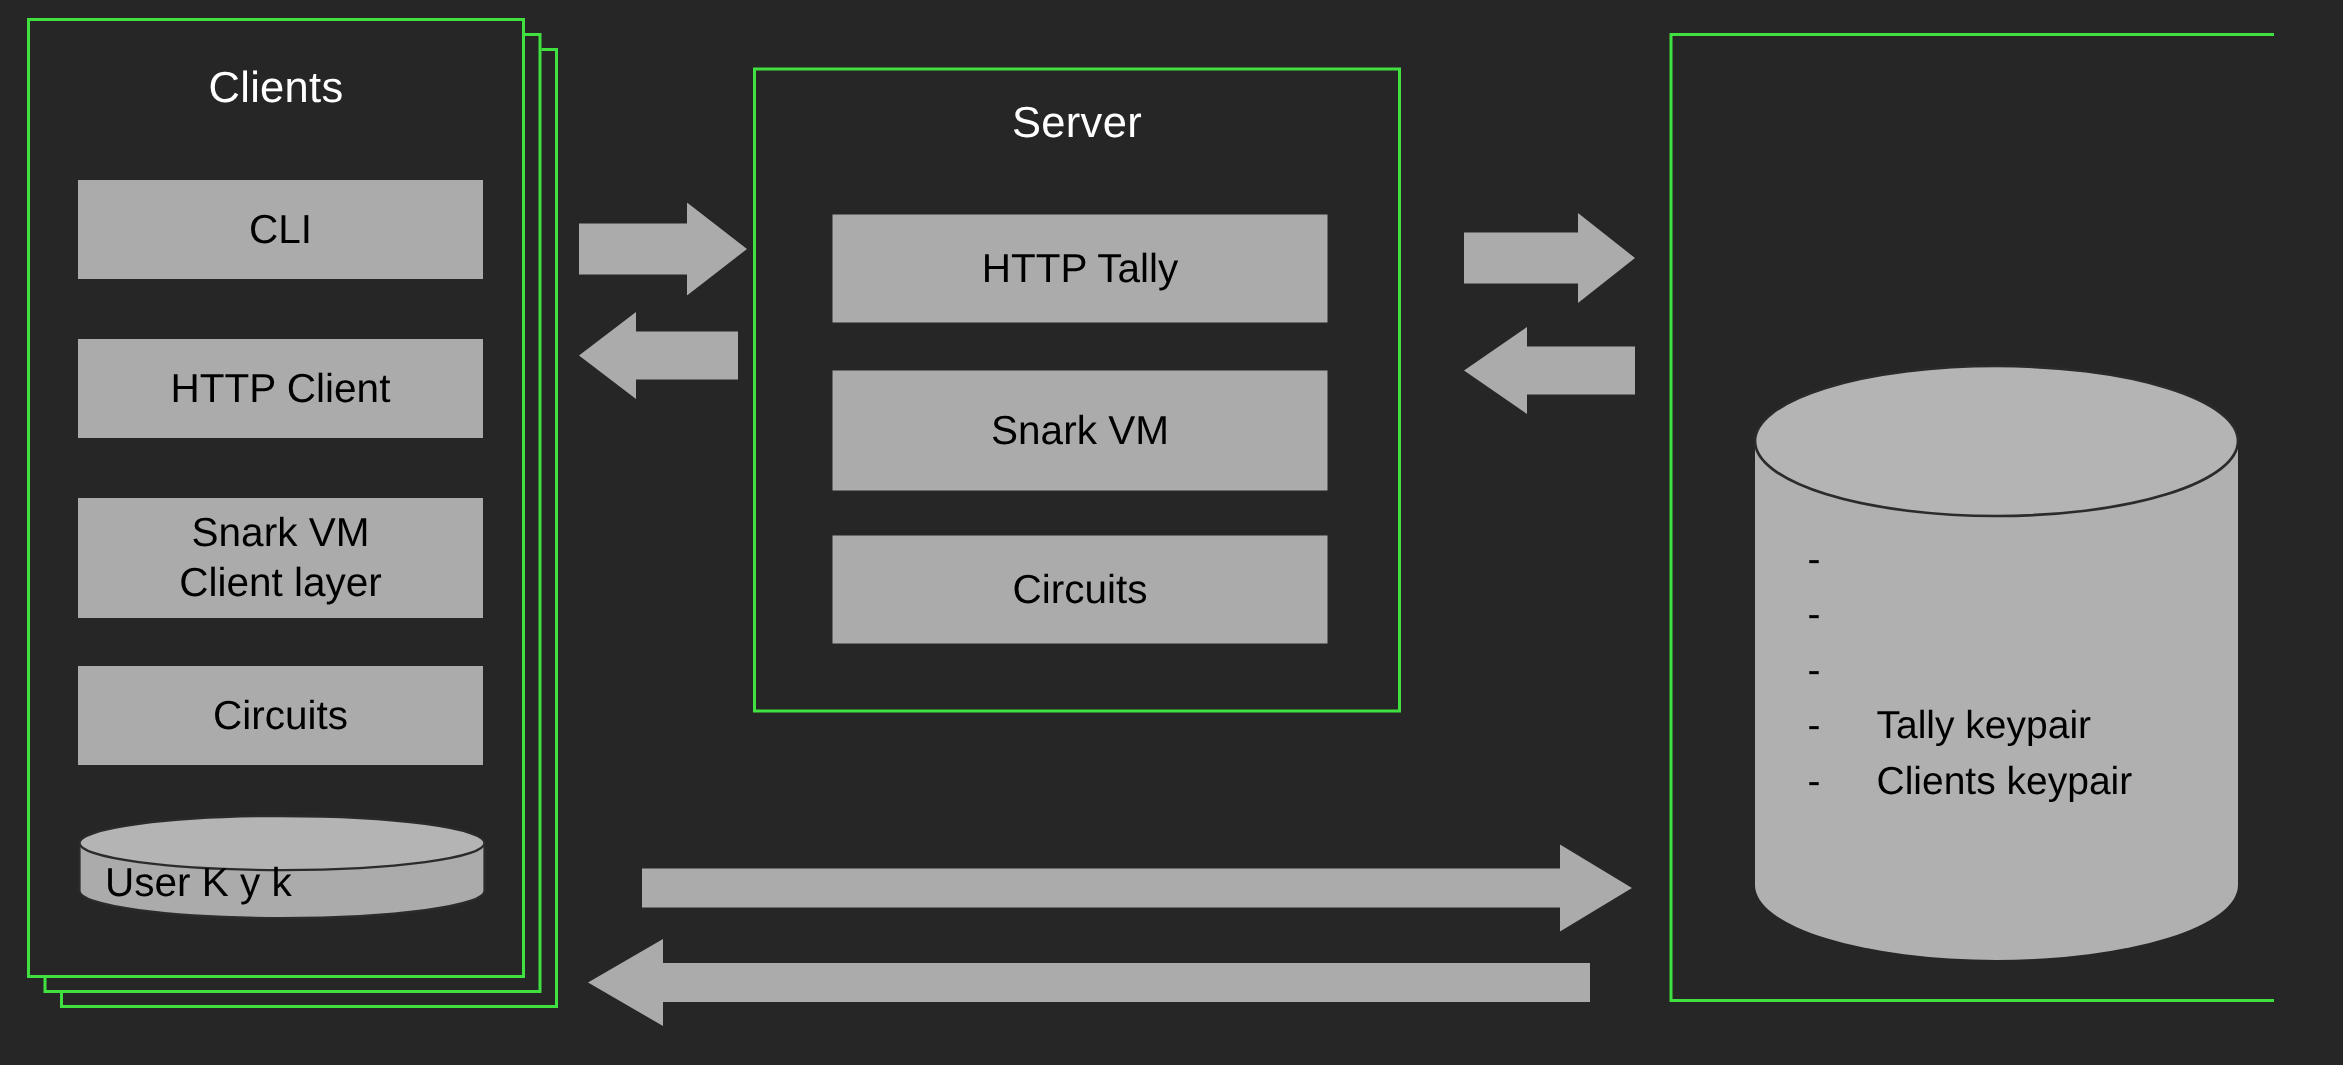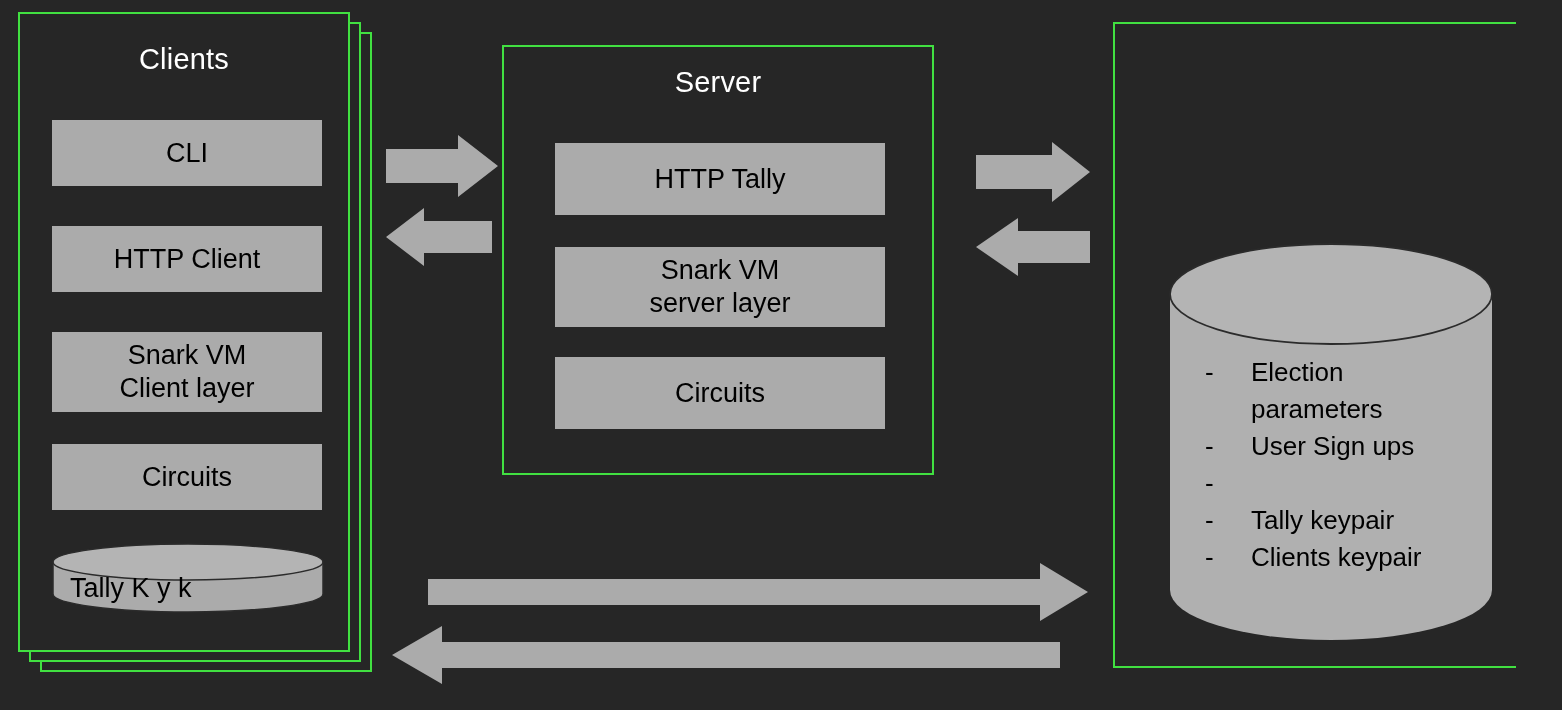--- a/index.html
+++ b/index.html
@@ -125,35 +125,34 @@
 
     <div class="gbox" style="left:32px; top:430px; width:270px; height:66px;">
       <span>Circuits</span>
     </div>
 
     <div class="cyl" style="left:32px; top:528px;">
       <svg width="272" height="72" viewBox="0 0 272 72" aria-hidden="true">
         <path d="M1,20 L1,52 A135,18 0 0 0 271,52 L271,20 Z" fill="#ababab" stroke="#2b2b2b" stroke-width="1.5"></path>
         <ellipse cx="136" cy="20" rx="135" ry="18" fill="#b4b4b4" stroke="#2b2b2b" stroke-width="1.5"></ellipse>
       </svg>
-      <div class="cyl-label" style="left:18px; top:30px;">Tally K y k</div>
+      <div class="cyl-label" style="left:18px; top:30px;">User K y k</div>
     </div>
   </div>
 
   <div class="panel" style="left:502px; top:22px; width:432px; height:430px;margin-top:23px;">
 
     <div class="panel-title" style="top:18px;">Server</div>
 
     <div class="gbox" style="left:51px; top:96px; width:330px; height:72px;">
       <span>HTTP Tally</span>
     </div>
 
     <div class="gbox" style="left:51px; top:200px; width:330px; height:80px; flex-direction:column;">
       <span>Snark VM</span>
-      <span>server layer</span>
     </div>
 
     <div class="gbox" style="left:51px; top:310px; width:330px; height:72px;">
       <span>Circuits</span>
     </div>
   </div>
 
   <div class="panel" style="left:1113px; top:22px; width:432px; height:646px;">
 
 
@@ -161,26 +160,24 @@
       <svg width="326" height="400" viewBox="0 0 326 400" aria-hidden="true">
         <path d="M2,52 L2,348 A161,50 0 0 0 324,348 L324,52 Z" fill="#b0b0b0" stroke="none"></path>
         <ellipse cx="163" cy="52" rx="161" ry="50" fill="#b4b4b4" stroke="#2b2b2b" stroke-width="1.8"></ellipse>
       </svg>
     </div>
 
     <div class="ledger-list" style="left:90px; top:330px; width:280px;">
 
       <div class="ledger-row">
         <span class="ledger-dash">-</span>
-        <span class="ledger-text">Election parameters</span>
-      </div>
-
-      <div class="ledger-row">
-        <span class="ledger-dash">-</span>
-        <span class="ledger-text">User Sign ups</span>
+      </div>
+
+      <div class="ledger-row">
+        <span class="ledger-dash">-</span>
       </div>
 
       <div class="ledger-row">
         <span class="ledger-dash">-</span>
       </div>
 
       <div class="ledger-row">
         <span class="ledger-dash">-</span>
         <span class="ledger-text">Tally keypair</span>
       </div>

